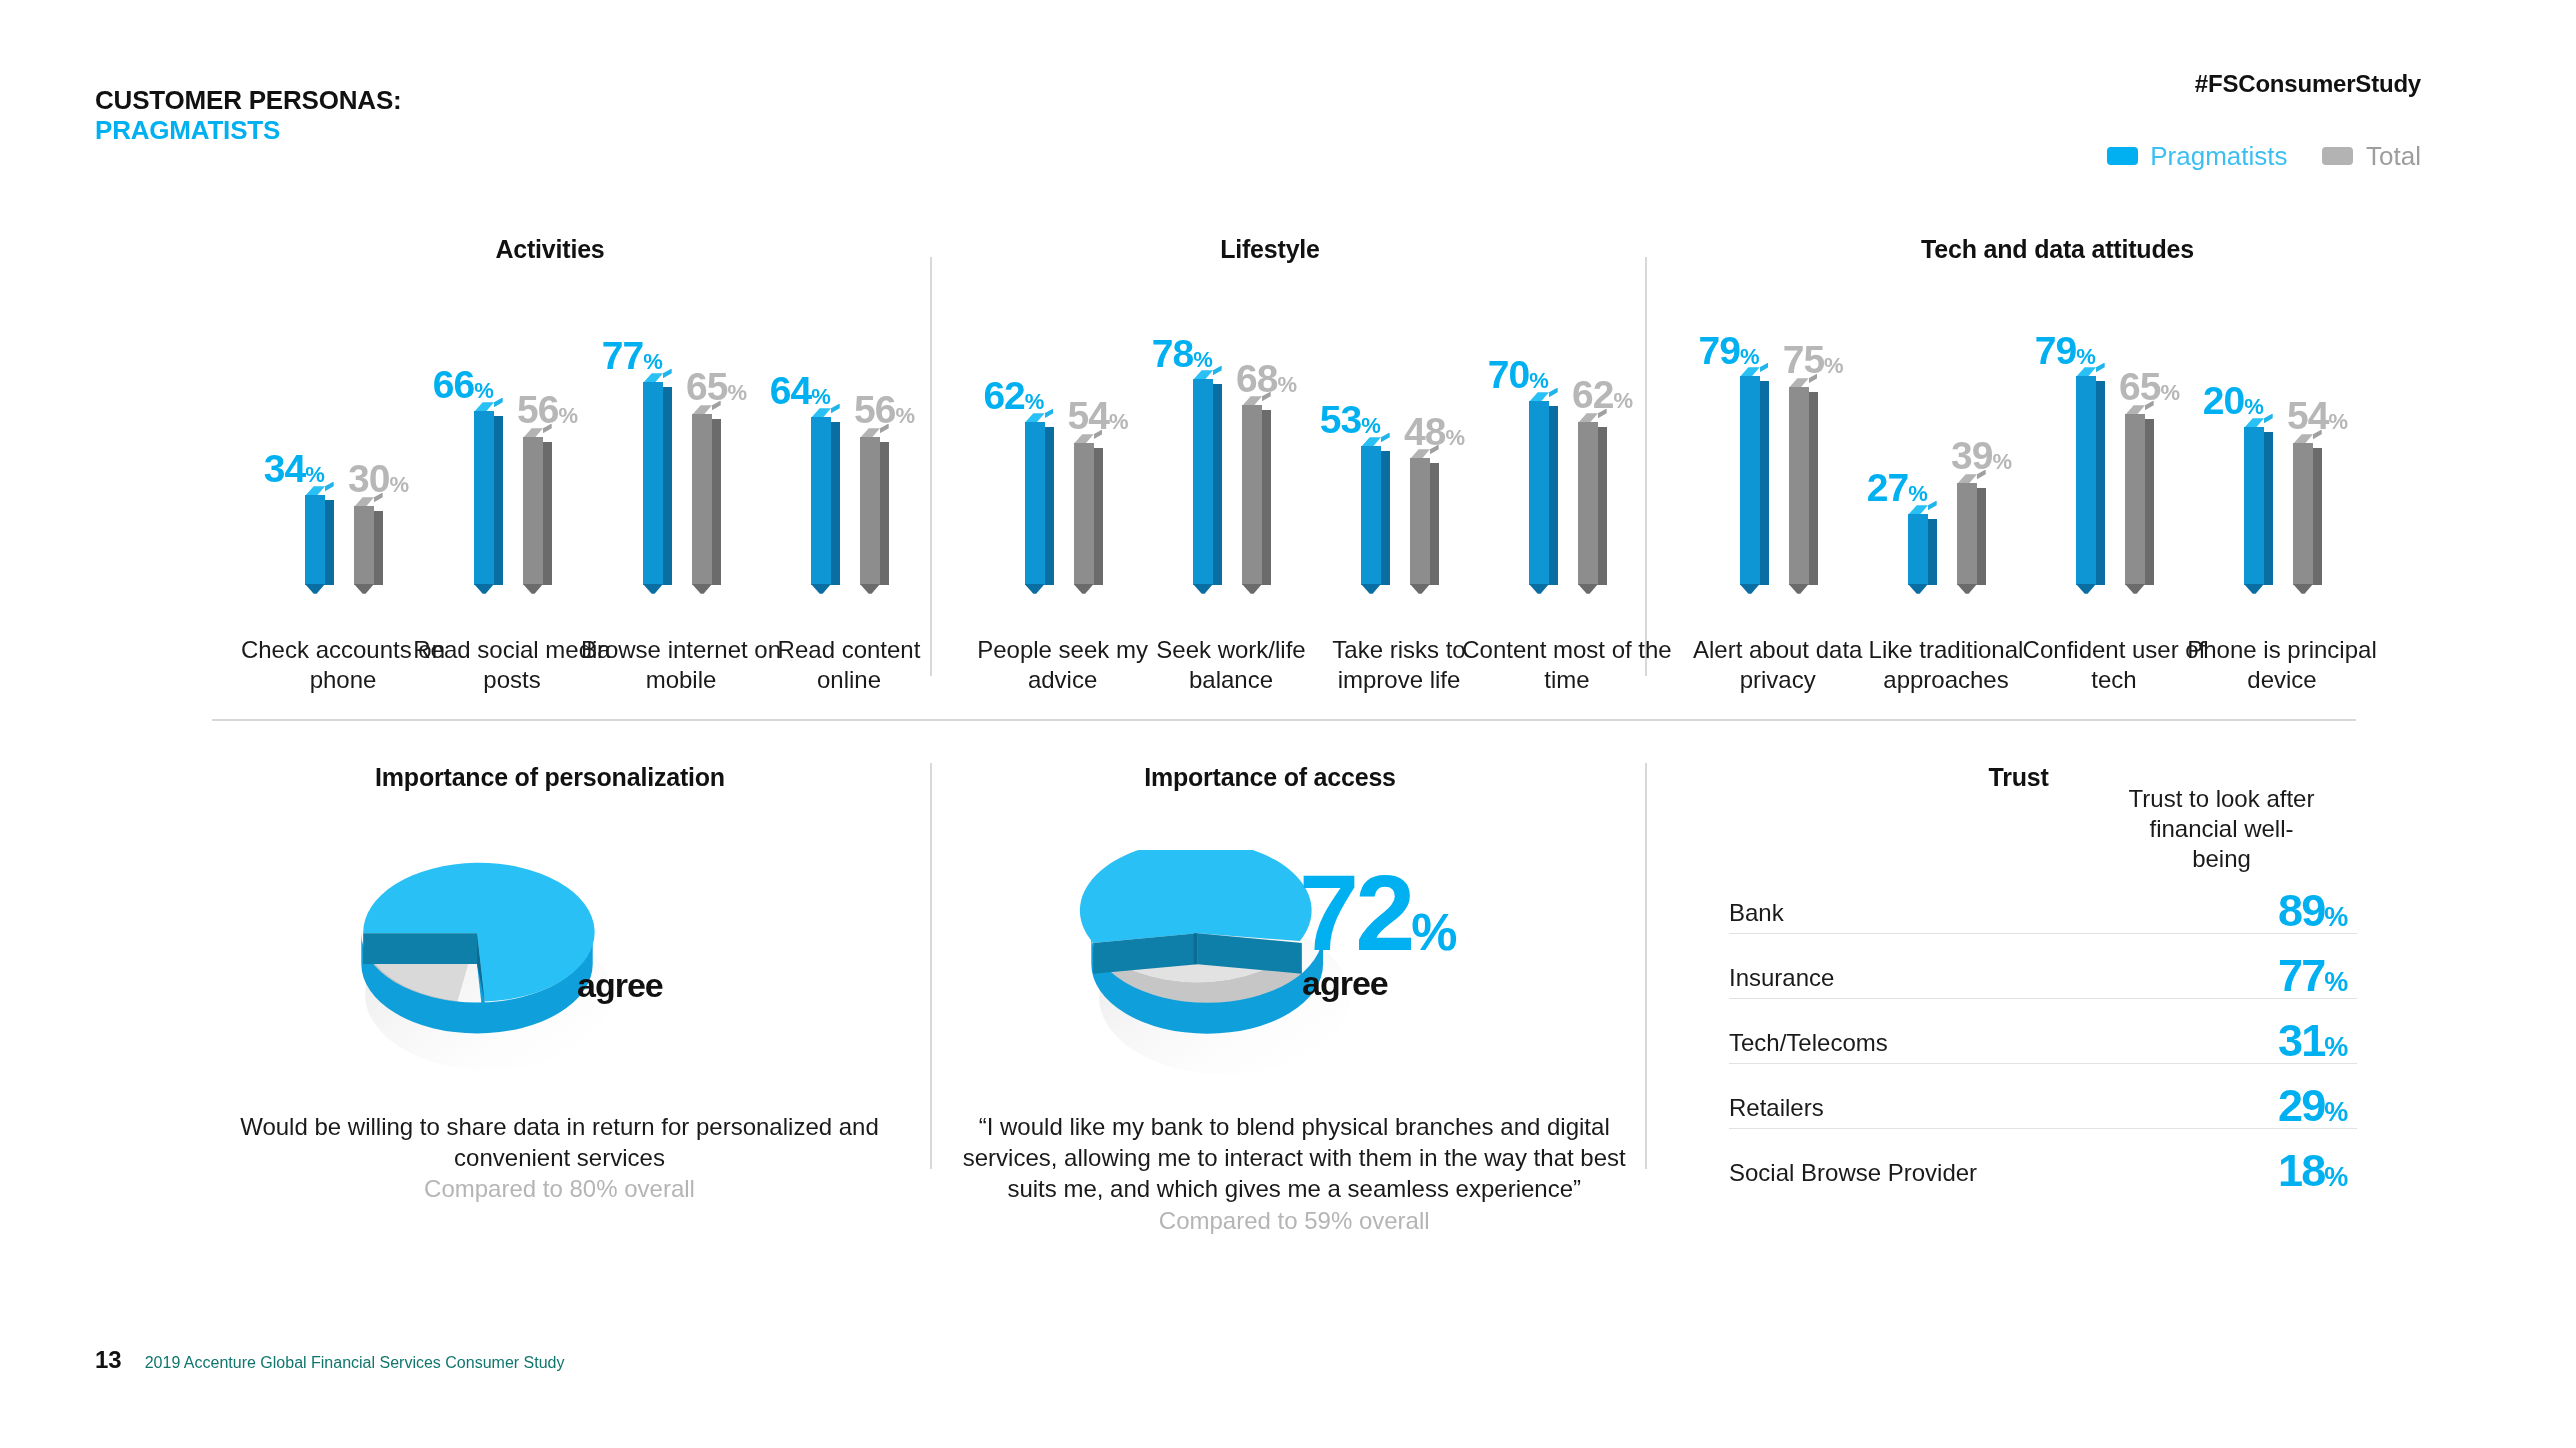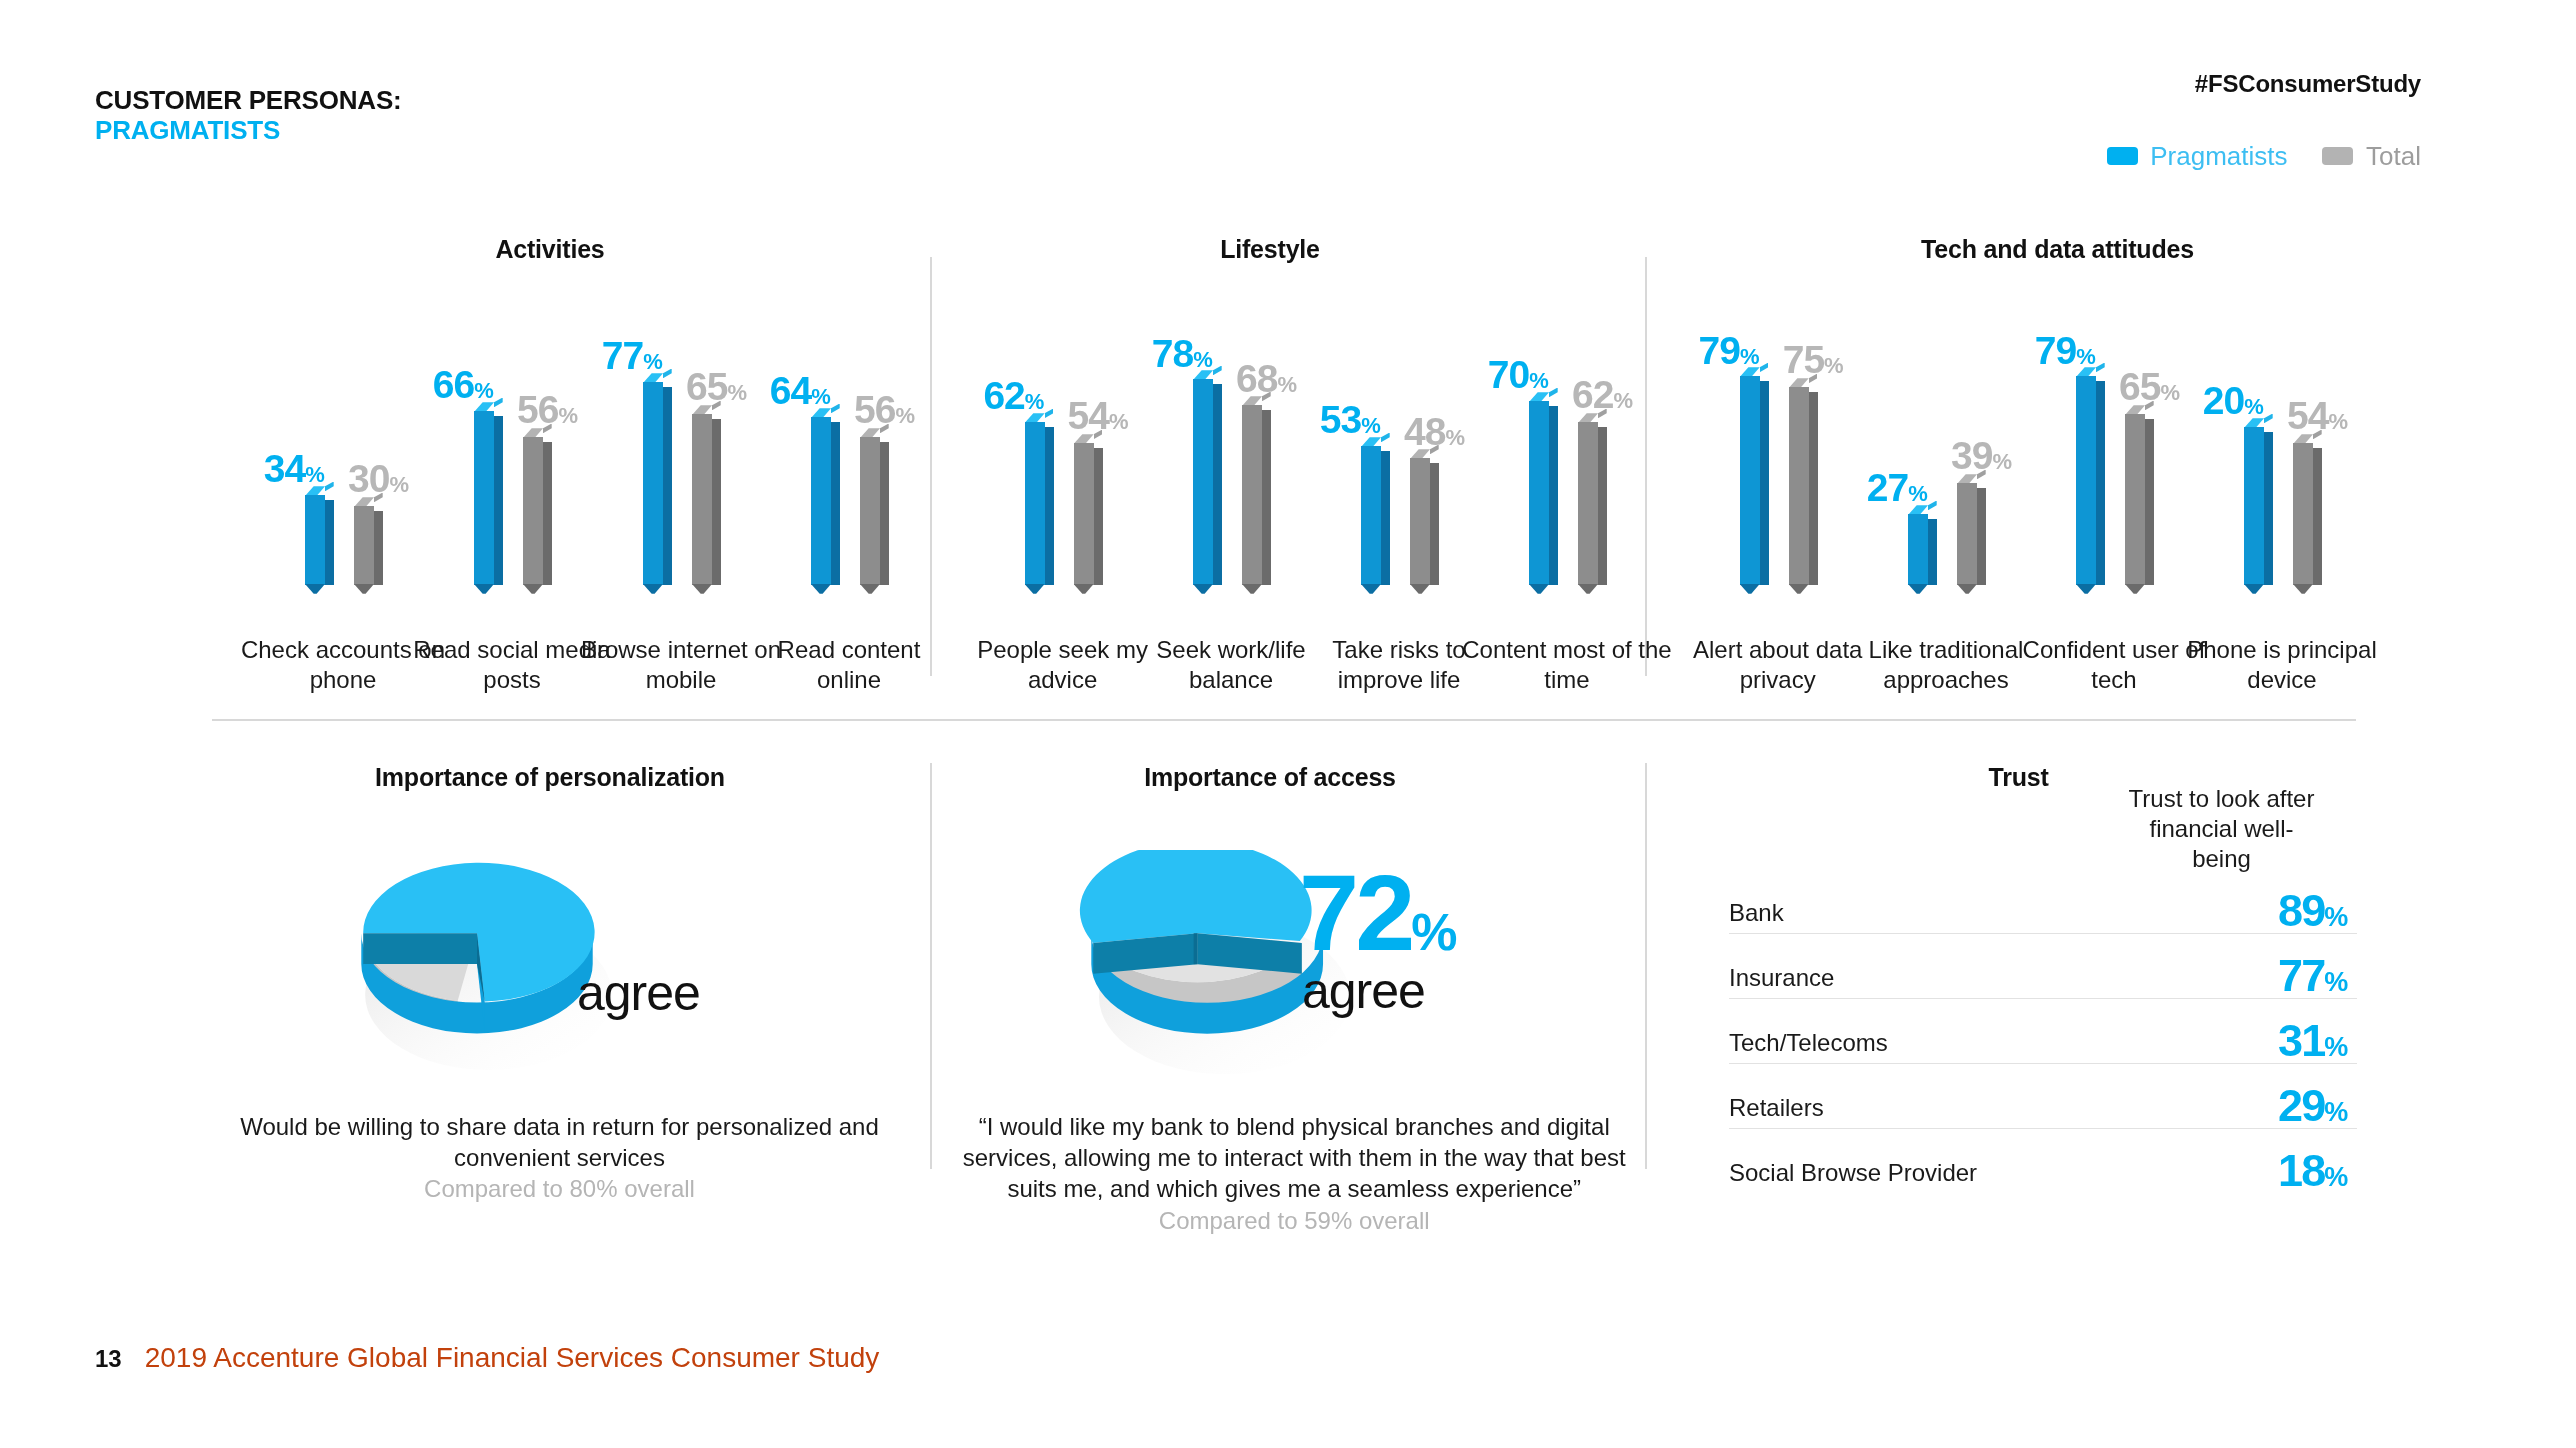--- a/index.html
+++ b/index.html
@@ -66,40 +66,40 @@
     font-size:24px;color:#1a1a1a;line-height:1.26;}
 
   
   .pieblock{position:absolute;}
   .pie-wrap{position:absolute;}
   .pie-svg{position:absolute;left:0;top:0;}
   .pie-pct{position:absolute;font-weight:bold;color:#00b0f0;line-height:0.9;
     letter-spacing:-3.9px;white-space:nowrap;}
   .pie-pct .n{font-size:108px;}
   .pie-pct .p{font-size:52px;letter-spacing:-1px;}
-  .pie-agree{position:absolute;font-size:50px;font-weight:normal;color:#111111;
+  .pie-agree{position:absolute;font-size:34px;font-weight:bold;color:#111111;
     letter-spacing:-1px;line-height:1;}
   .pie-cap{position:absolute;text-align:center;font-size:24px;color:#1a1a1a;line-height:1.3;}
   .pie-sub{display:block;color:#b5b5b5;}
 
   
   .trust-head{position:absolute;text-align:center;font-size:24px;color:#1a1a1a;line-height:1.26;}
   .trust-tbl{position:absolute;}
   .trow{position:relative;height:64px;border-bottom:1.9px solid #e2e2e2;}
   .trow:last-child{border-bottom:none;}
   .trow .tlabel{position:absolute;left:0;bottom:5.8px;font-size:24px;color:#1a1a1a;white-space:nowrap;}
   .trow .tval{position:absolute;right:9.7px;bottom:0px;font-weight:bold;color:#00b0f0;
     letter-spacing:-1.9px;line-height:1;white-space:nowrap;}
   .trow .tval .n{font-size:45px;}
   .trow .tval .p{font-size:27px;letter-spacing:-1px;}
 
   
   .footer{position:absolute;left:95px;bottom:75px;display:flex;align-items:baseline;gap:23px;}
   .footer .pg{font-size:24px;font-weight:bold;color:#111111;}
-  .footer .ft{font-size:28px;color:#c2410c;}
+  .footer .ft{font-size:16px;color:#0f766e;}
 </style>
 </head>
 <body>
 
 <div class="page">
 
   <div class="hdr-title">
     <span>CUSTOMER PERSONAS:</span>
     <span class="l2">PRAGMATISTS</span>
   </div>

